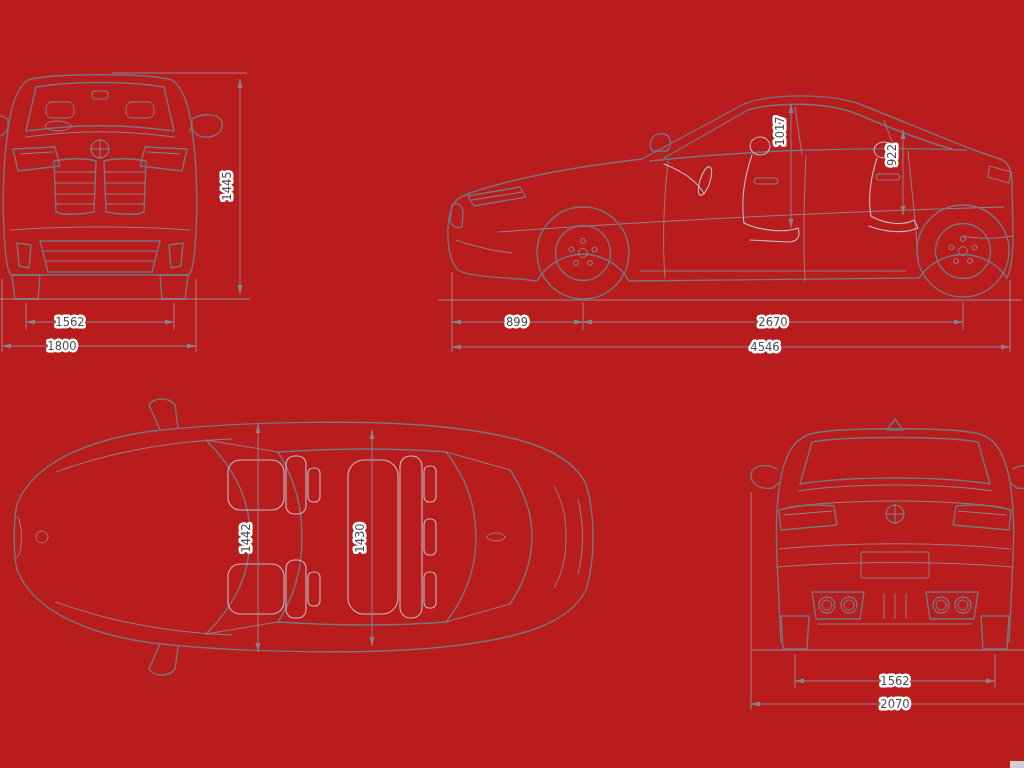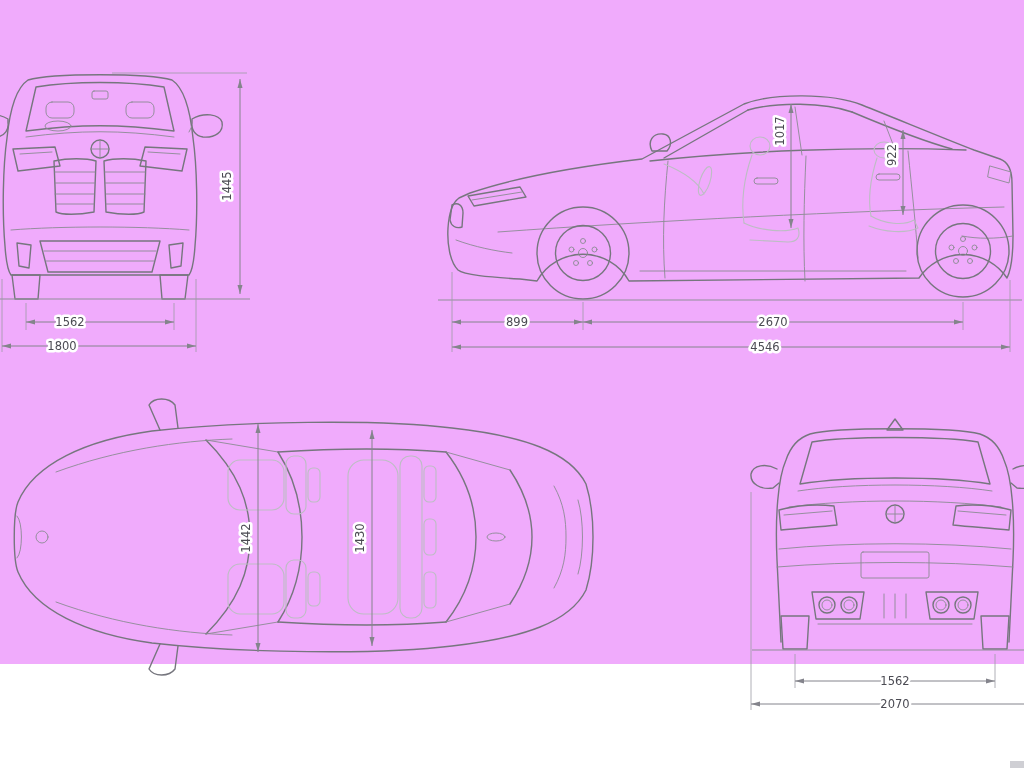--- a/index.html
+++ b/index.html
@@ -1,17 +1,17 @@
 <!DOCTYPE html>
 <html><head>
 <meta charset="utf-8">
 <title>Vehicle Dimensions Blueprint</title>
 <style>
   html,body{margin:0;padding:0;background:#ffffff;width:1024px;height:768px;overflow:hidden;}
-  .canvas{position:relative;width:1024px;height:664px;background:#f0abfc;}
+  .canvas{position:relative;width:1024px;height:768px;background:#b91c1c;}
   svg{display:block;}
   .car{fill:none;stroke:#76767e;stroke-width:1.4;stroke-linecap:round;stroke-linejoin:round;}
   .thin{fill:none;stroke:#8b8b93;stroke-width:0.9;stroke-linecap:round;stroke-linejoin:round;}
   .ghost{fill:none;stroke:#bdbdc4;stroke-width:1.1;stroke-linecap:round;stroke-linejoin:round;}
   .ground{stroke:#8f8f97;stroke-width:1.1;fill:none;}
   .dim{stroke:#84848c;stroke-width:1;fill:none;}
   .ext{stroke:#9c9ca4;stroke-width:0.8;fill:none;}
   .dimtext{font-family:"DejaVu Sans","Liberation Sans",sans-serif;font-size:11.5px;fill:#4b4b53;
            text-anchor:middle;paint-order:stroke;stroke:#ffffff;stroke-width:5px;stroke-linejoin:round;}
 </style>

